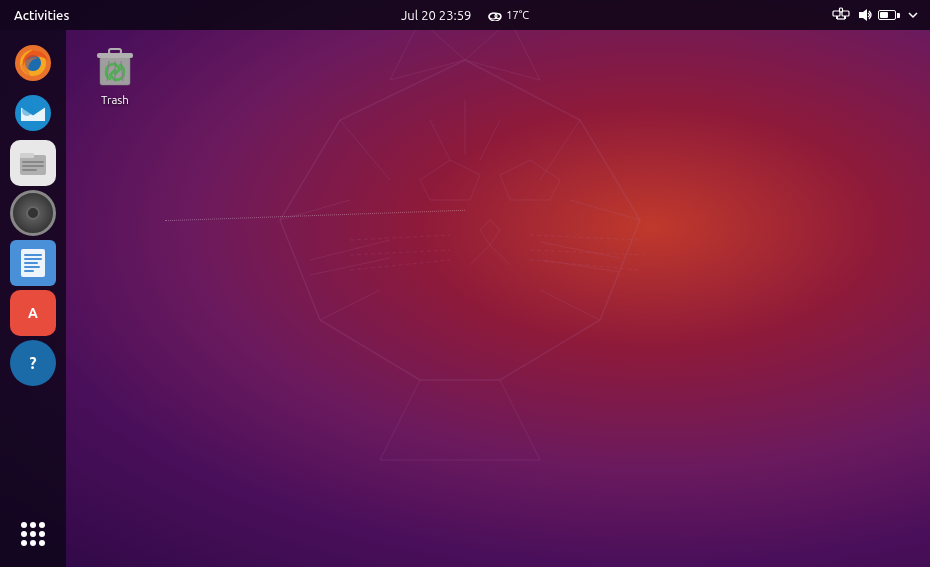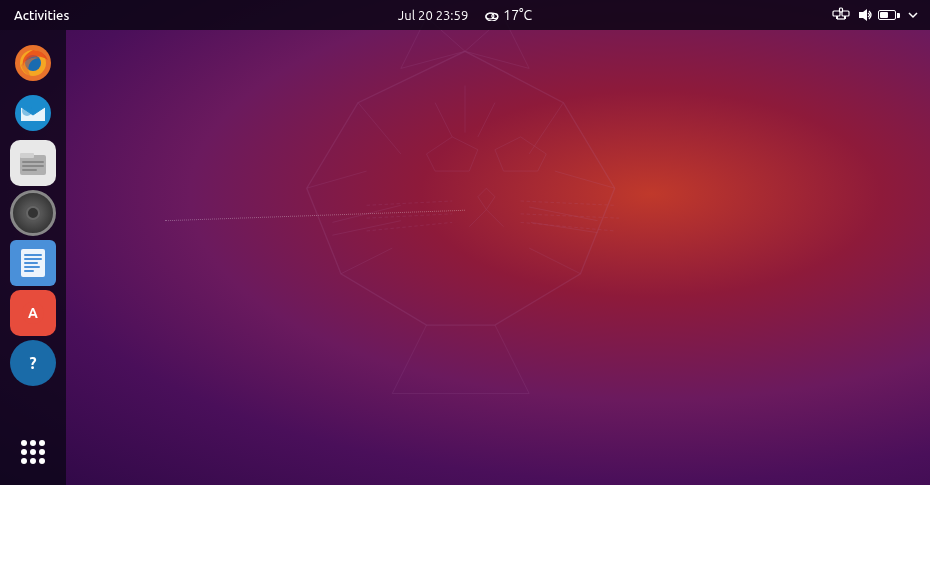--- a/index.html
+++ b/index.html
@@ -7,21 +7,21 @@
       width: 930px;
       height: 567px;
       overflow: hidden;
       font-family: 'Ubuntu', 'Segoe UI', sans-serif;
       position: relative;
     }
 
     
     #desktop {
       width: 930px;
-      height: 485px;
+      height: 567px;
       position: relative;
       background: radial-gradient(ellipse at 70% 40%, #c0392b 0%, #8e1a3a 25%, #6b1a5e 50%, #4a0f5a 70%, #2d0845 100%);
       overflow: hidden;
     }
 
     
     #cat-bg {
       position: absolute;
       top: 0; left: 0;
       width: 100%; height: 100%;
@@ -165,21 +165,21 @@
     
     .folder-icon {
       position: relative;
     }
 
     
     .weather-area {
       display: flex;
       align-items: center;
       gap: 3px;
-      font-size: 14px;
+      font-size: 11px;
       color: white;
     }
 
     
     .grid-dots {
       display: grid;
       grid-template-columns: repeat(3, 6px);
       grid-template-rows: repeat(3, 6px);
       gap: 3px;
     }
@@ -489,18 +489,43 @@
         <div class="grid-dot"></div>
         <div class="grid-dot"></div>
       </div>
     </div>
 
   </div>
 
   <div id="desktop-icons">
 
 
+    <div class="desktop-icon">
+      <div class="desktop-icon-img">
+        <svg width="40" height="44" viewBox="0 0 40 44">
+
+          <rect x="5" y="12" width="30" height="28" rx="2" fill="#9e9e9e"></rect>
+          <rect x="5" y="12" width="30" height="28" rx="2" fill="none" stroke="#808080" stroke-width="0.5"></rect>
+
+          <rect x="2" y="8" width="36" height="5" rx="2" fill="#b0b0b0"></rect>
+
+          <rect x="14" y="4" width="12" height="5" rx="2" fill="none" stroke="#b0b0b0" stroke-width="2"></rect>
+
+          <g transform="translate(20,27)" fill="none" stroke="#4caf50" stroke-width="2.5">
+            <path d="M0,-8 L5,-3 L0,2" stroke-linecap="round" stroke-linejoin="round"></path>
+            <path d="M0,-8 Q-9,-8 -9,0 Q-9,5 -5,7" stroke-linecap="round"></path>
+            <path d="M0,8 L-5,3 L0,-2" stroke-linecap="round" stroke-linejoin="round"></path>
+            <path d="M0,8 Q9,8 9,0 Q9,-5 5,-7" stroke-linecap="round"></path>
+          </g>
+
+          <line x1="14" y1="16" x2="12" y2="36" stroke="#808080" stroke-width="1"></line>
+          <line x1="20" y1="16" x2="20" y2="36" stroke="#808080" stroke-width="1"></line>
+          <line x1="26" y1="16" x2="28" y2="36" stroke="#808080" stroke-width="1"></line>
+        </svg>
+      </div>
+      <span class="desktop-icon-label">Trash</span>
+    </div>
 
   </div>
 
   <div class="dotted-line"></div>
 
 </div>
 
 </body></html>

